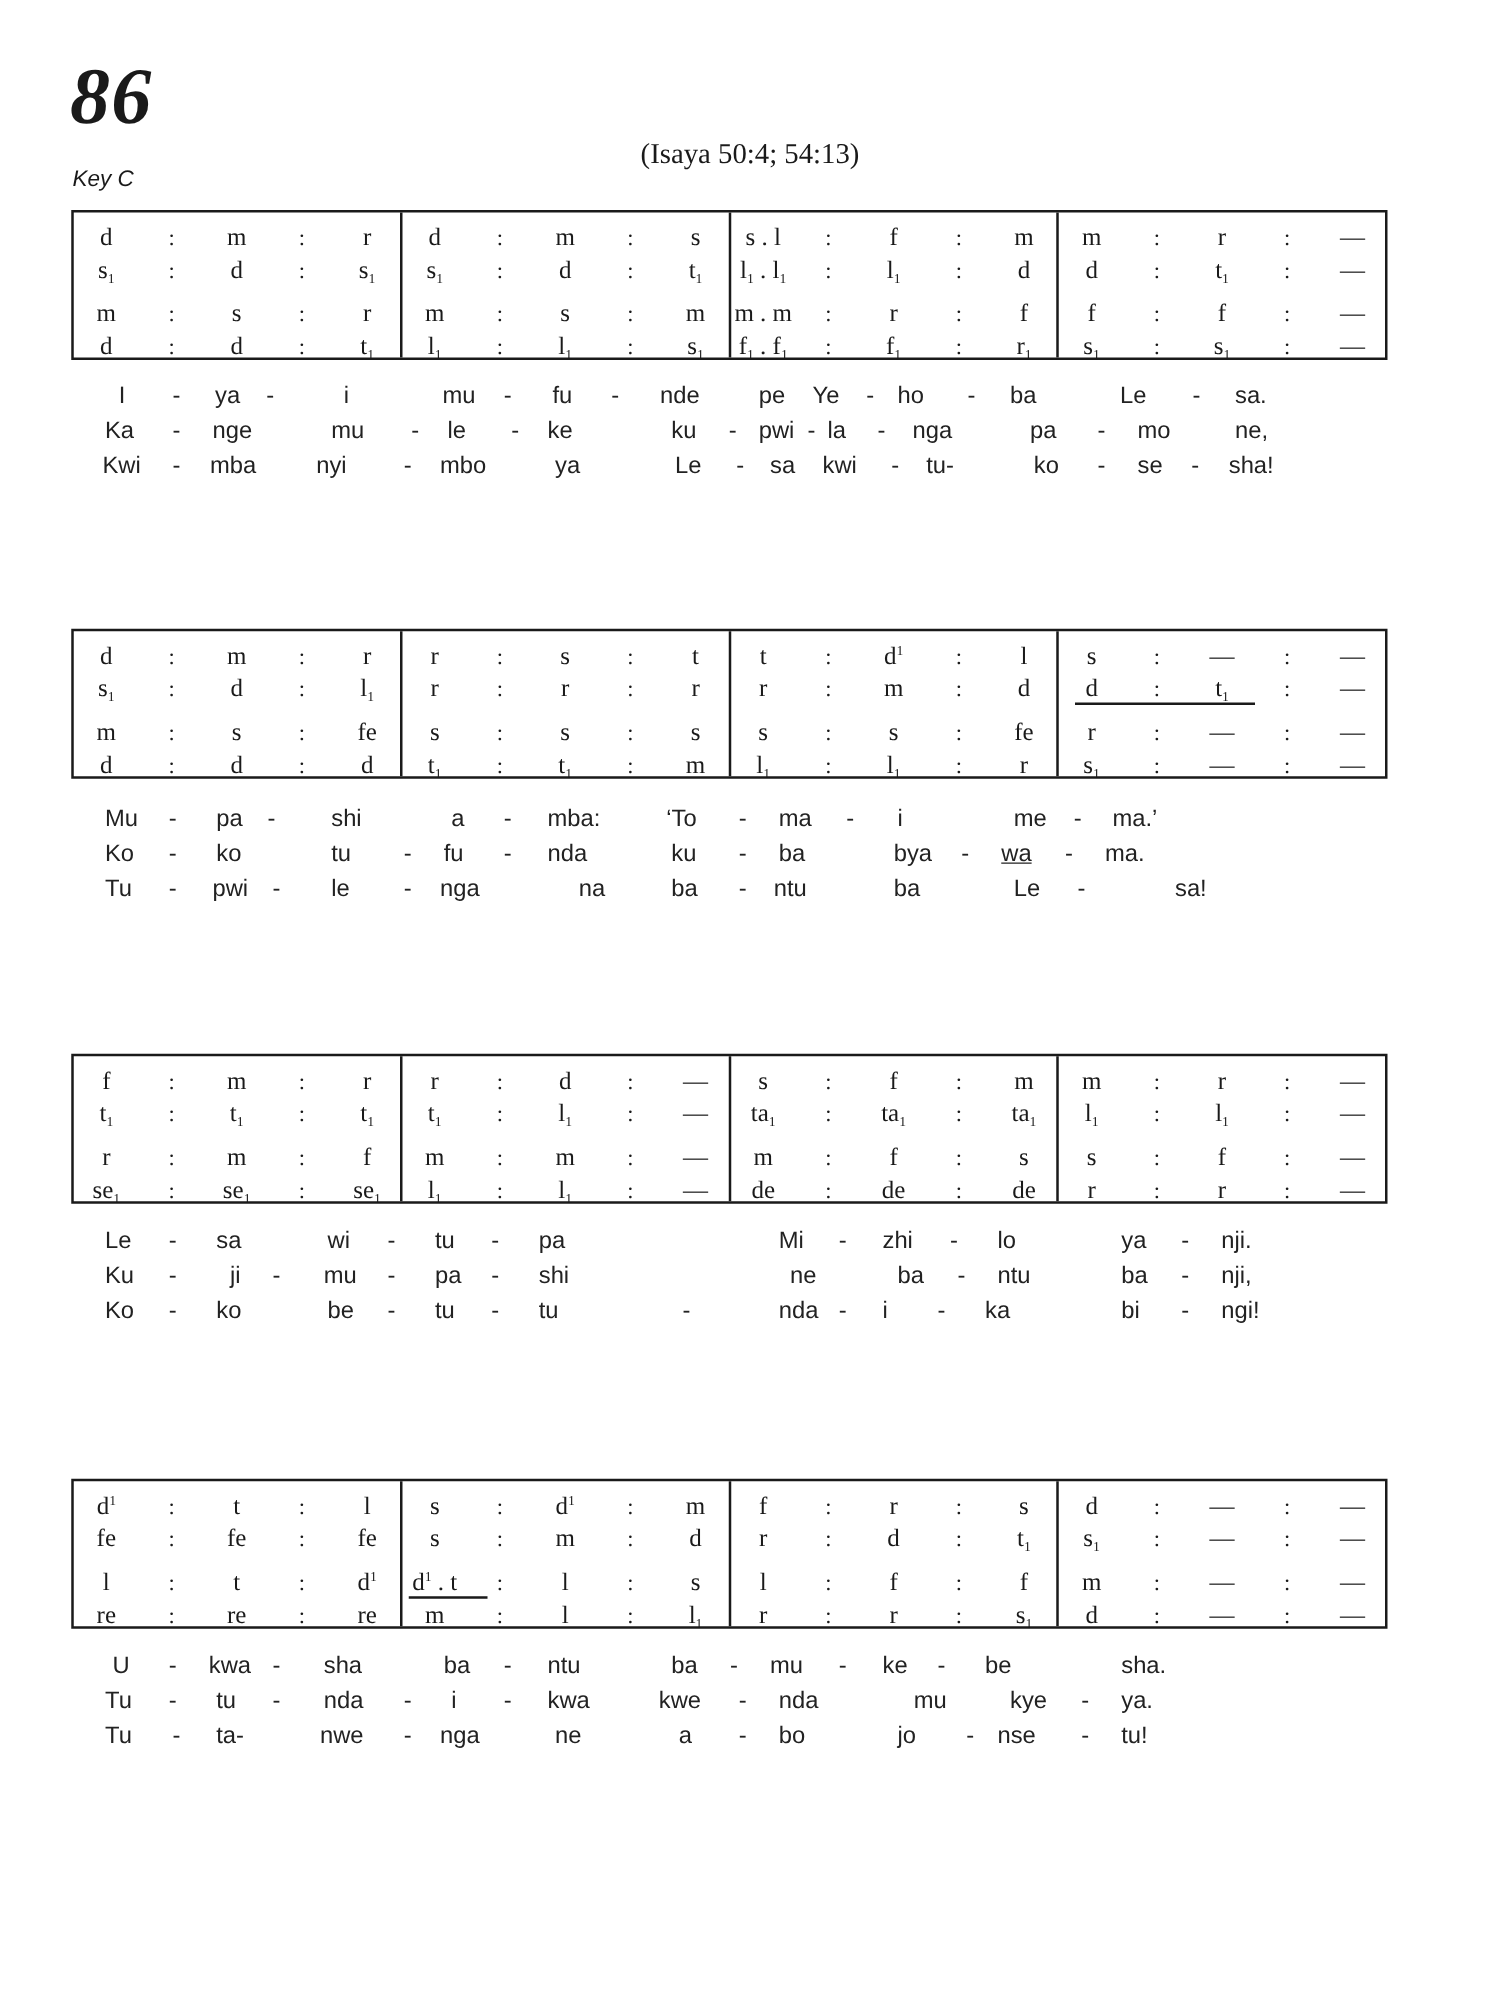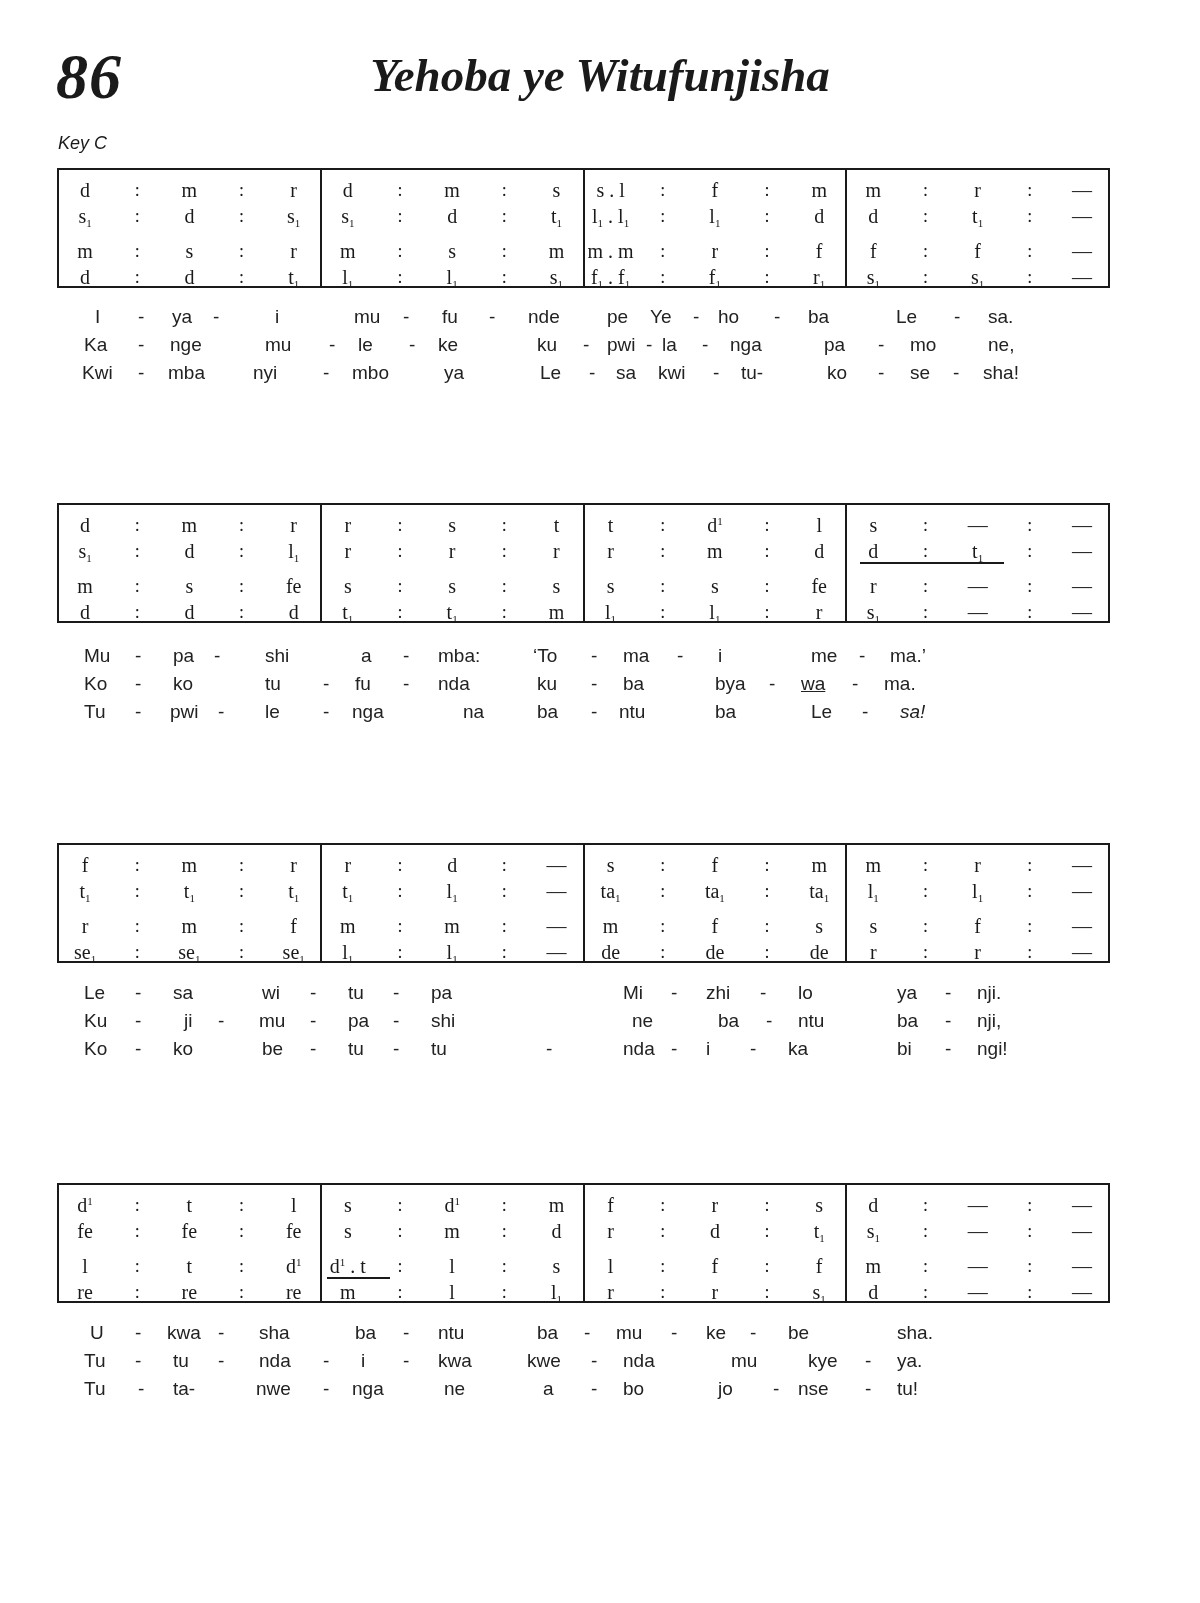--- a/index.html
+++ b/index.html
@@ -26,21 +26,21 @@
   .lline{position:relative;height:28px;}
   .syl{position:absolute;top:0;white-space:nowrap;font:19px "Liberation Sans",sans-serif;color:#222;}
   
   .scripture-footer{position:absolute;right:86px;top:1536px;font:21px "Liberation Serif",serif;}
 </style>
 </head>
 <body>
 
 <div class="page">
   <div class="hymn-number">86</div>
-  <div class="hymn-title">Yehoba ye Witufunjisha</div>
+  <div class="hymn-subtitle">(Isaya 50:4; 54:13)</div>
   <div class="key-sig">Key C</div>
   <div id="notation-root">
       <div class="nbox" style="top: 168px;">
         <div class="measure">
           <div class="nrow">
             <span class="slot">d</span>
             <span class="colon">:</span>
             <span class="slot">m</span>
             <span class="colon">:</span>
             <span class="slot">r</span>
@@ -390,21 +390,21 @@
           <span class="syl" style="left: 265px;">le</span>
           <span class="syl" style="left: 323px;">-</span>
           <span class="syl" style="left: 352px;">nga</span>
           <span class="syl" style="left: 463px;">na</span>
           <span class="syl" style="left: 537px;">ba</span>
           <span class="syl" style="left: 591px;">-</span>
           <span class="syl" style="left: 619px;">ntu</span>
           <span class="syl" style="left: 715px;">ba</span>
           <span class="syl" style="left: 811px;">Le</span>
           <span class="syl" style="left: 862px;">-</span>
-          <span class="syl" style="left: 900px; font-style: italic;">sa!</span>
+          <span class="syl" style="left: 940px;">sa!</span>
         </div>
       </div>
       <div class="nbox" style="top: 843px;">
         <div class="measure">
           <div class="nrow">
             <span class="slot">f</span>
             <span class="colon">:</span>
             <span class="slot">m</span>
             <span class="colon">:</span>
             <span class="slot">r</span>

